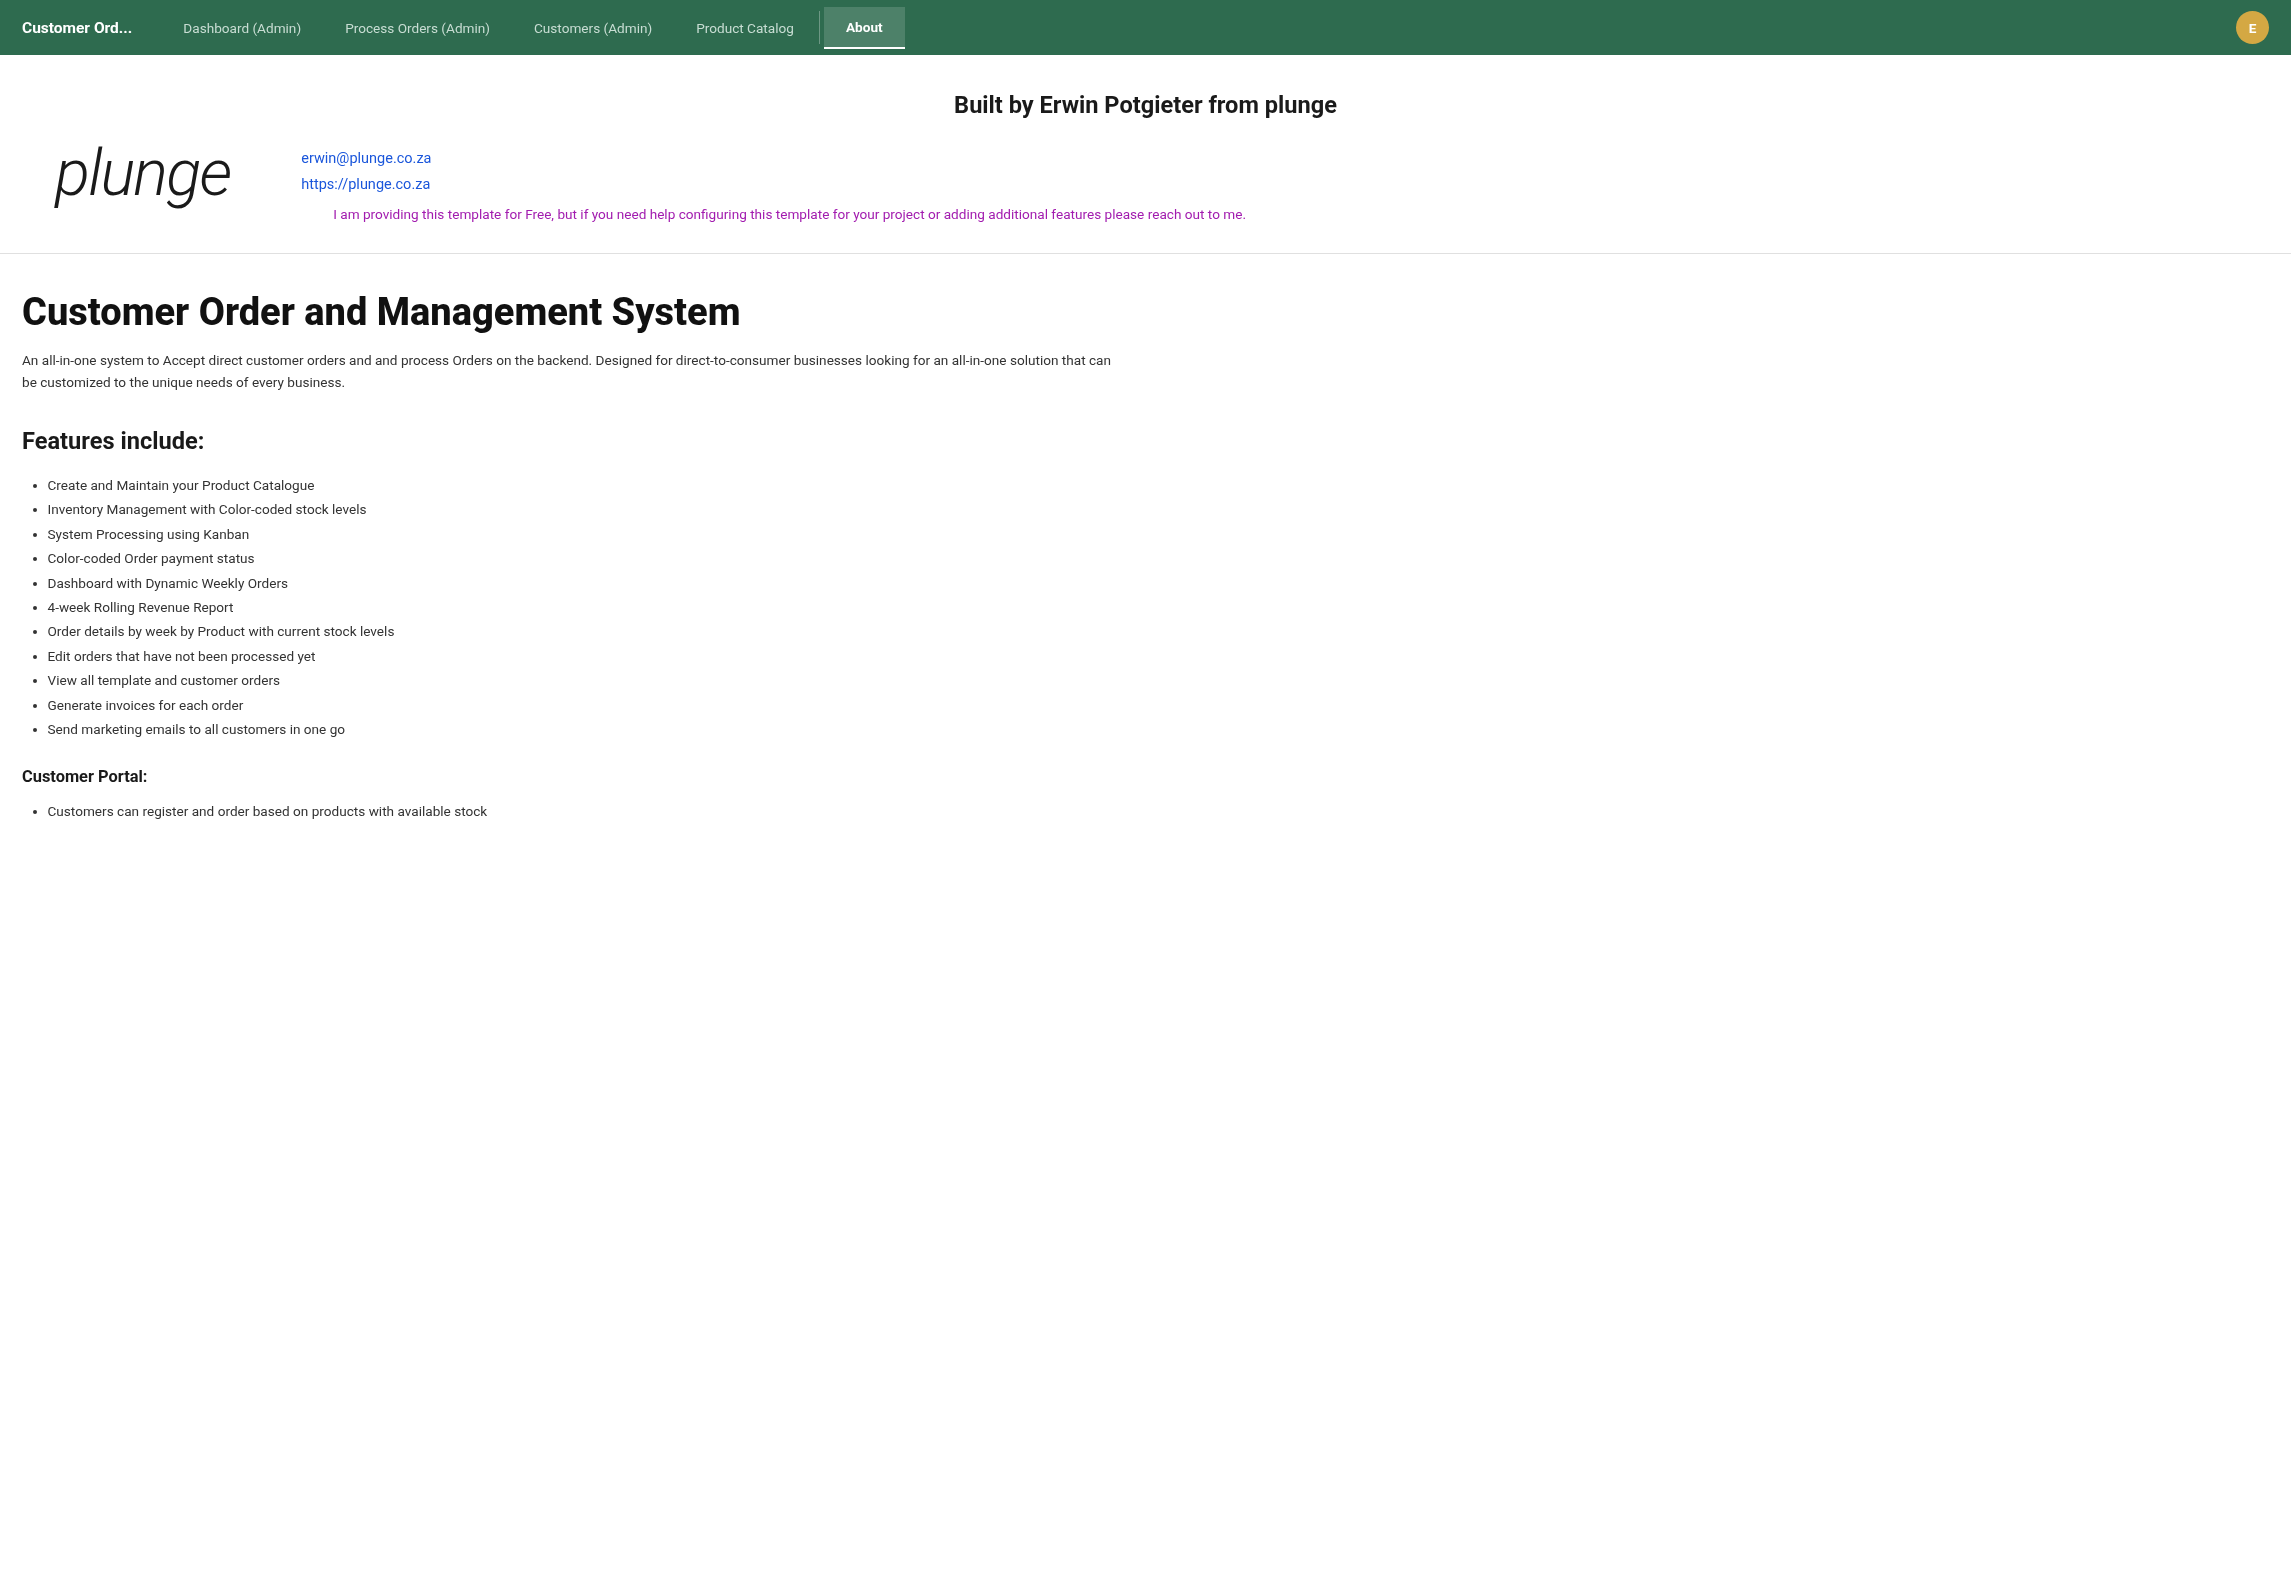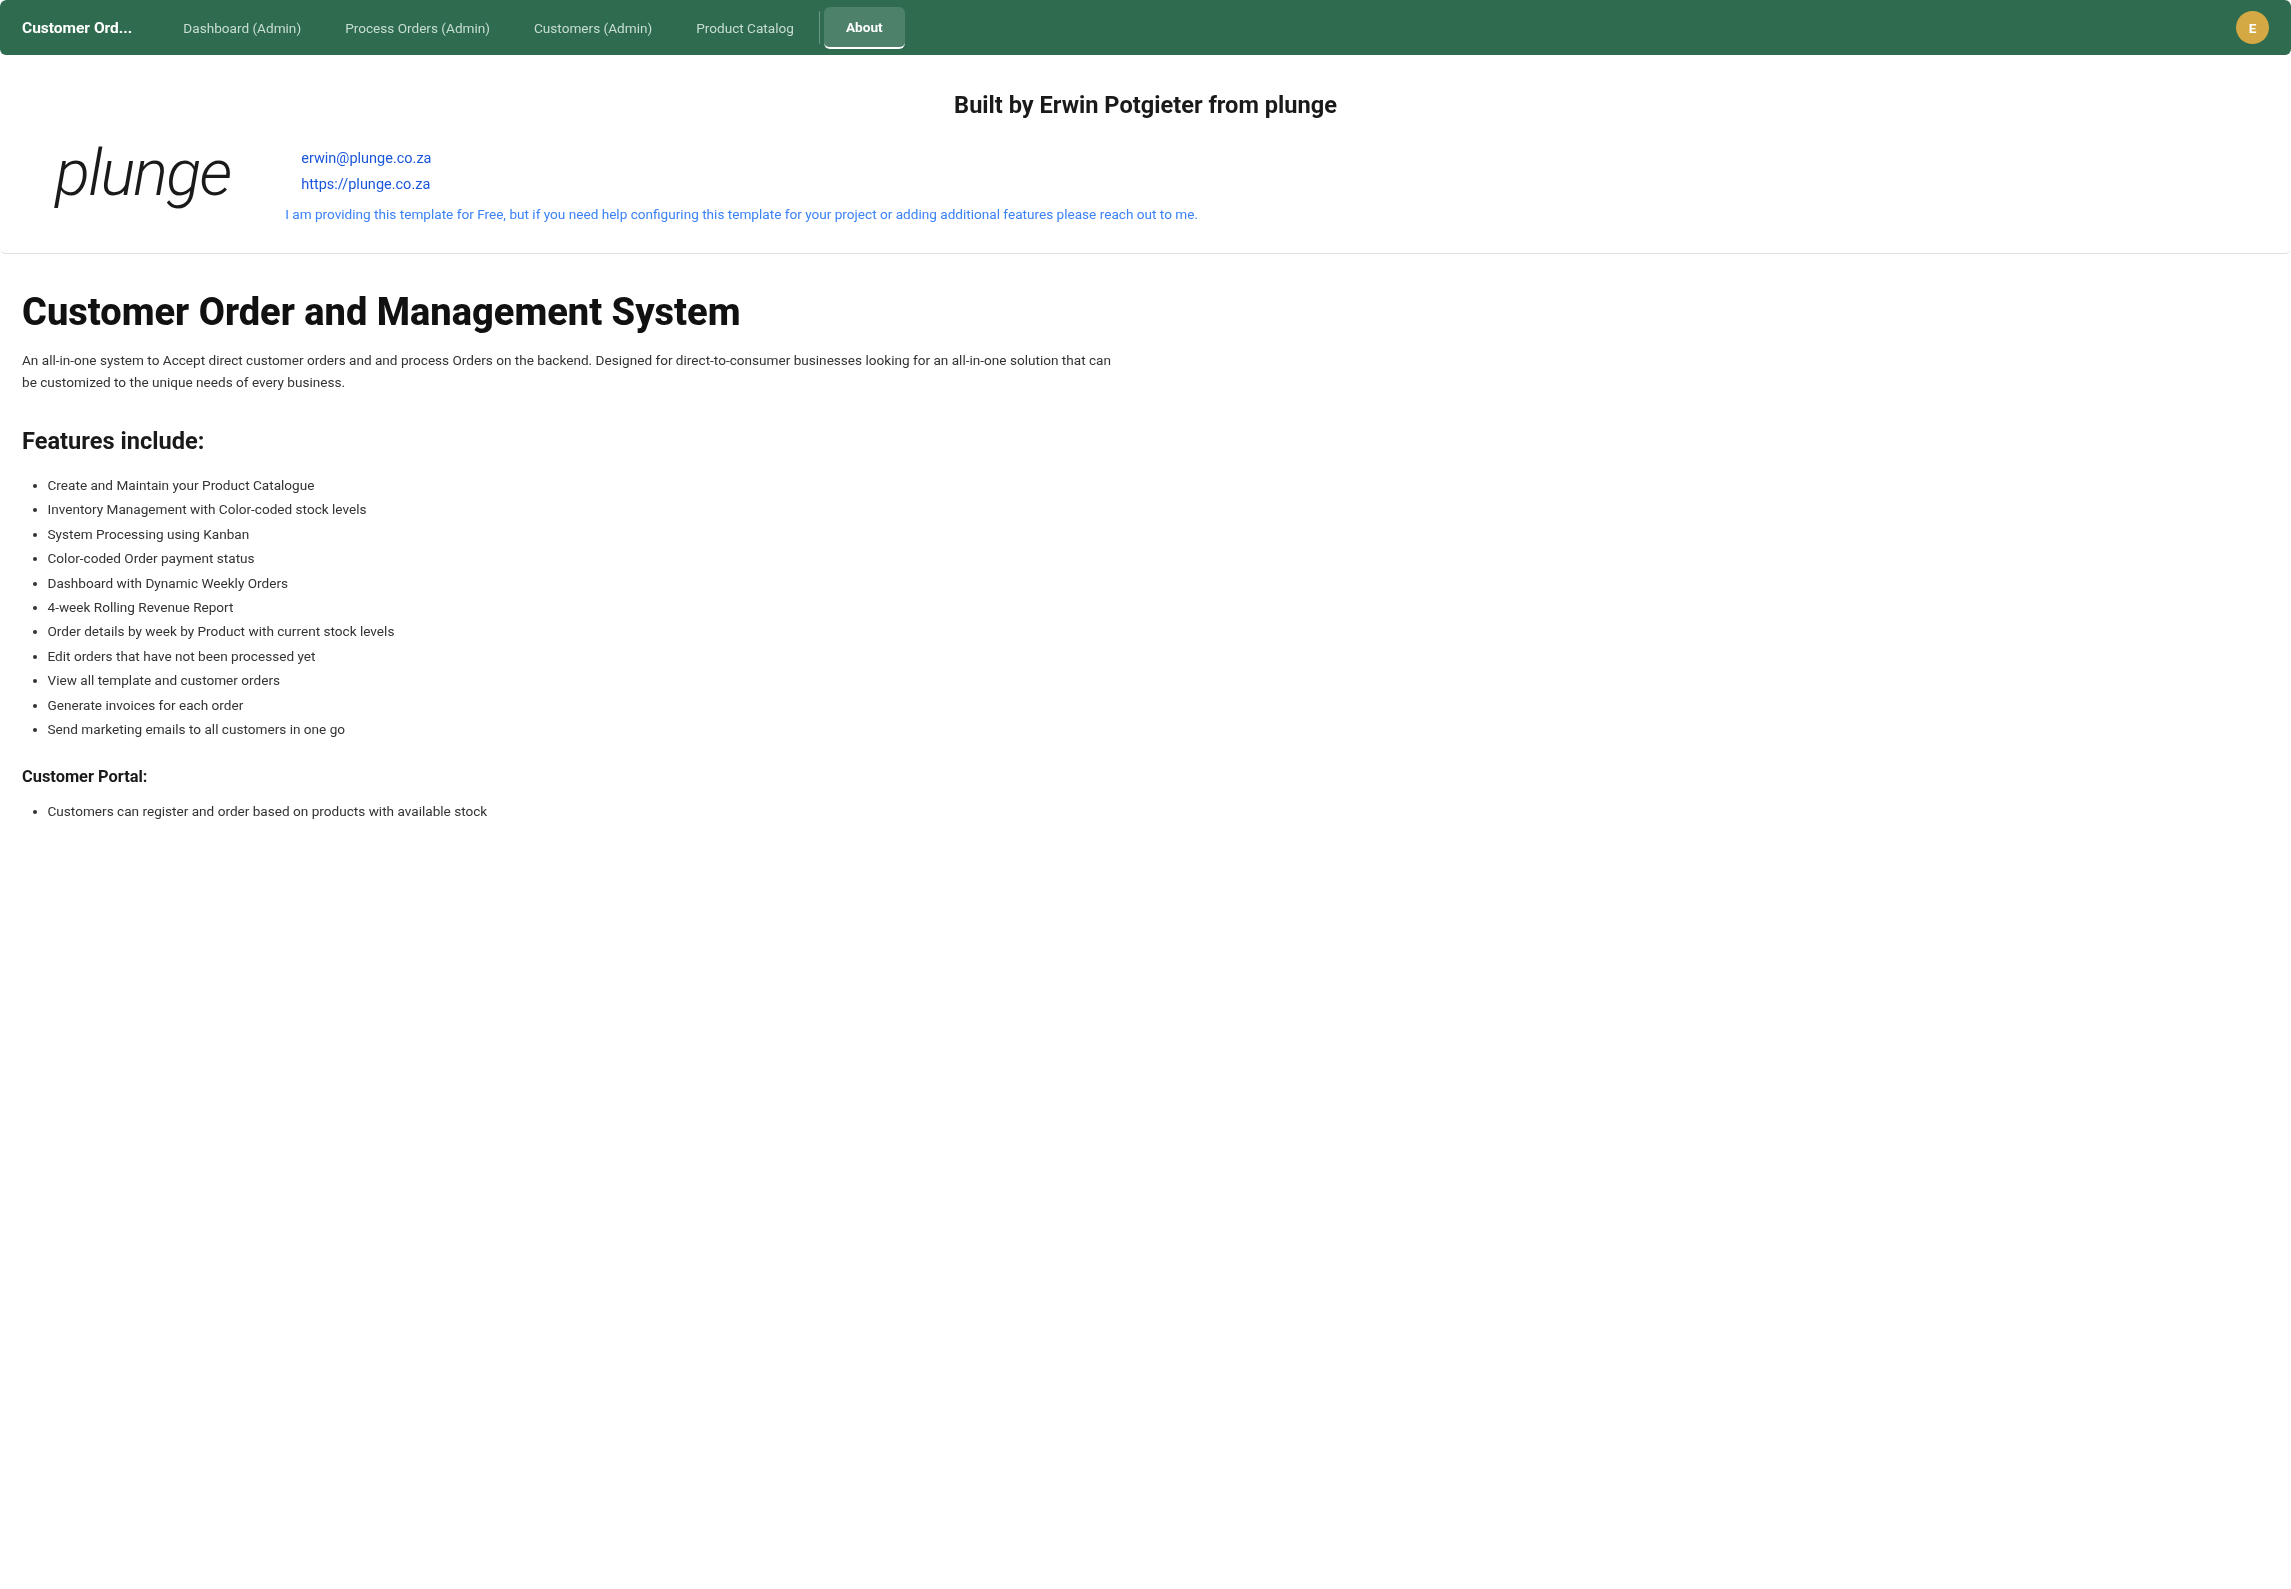--- a/index.html
+++ b/index.html
@@ -1,19 +1,18 @@
 <!DOCTYPE html>
 <html style="font-size:14.5px"><head>
   <meta charset="utf-8">
   <style>
     * {
       box-sizing: border-box;
       margin: 0;
       padding: 0;
-      border-radius: 6px;
     }
 
     body {
       font-family: -apple-system, BlinkMacSystemFont, 'Segoe UI', Roboto, Oxygen, sans-serif;
       font-size: 14.5px;
       color: #1a1a1a;
       background: #fff;
     }
 
     
@@ -125,21 +124,22 @@
       display: block;
       margin-bottom: 9px;
       font-size: 14.5px;
       margin-left: 16px;
     }
 
     .about-description {
       margin-top: 11px;
       font-size: 13.6px;
       line-height: 1.6;
-      color: #3b82f6;
+      color: #a21caf;
+      margin-left: 48px;
     }
 
     
     .main-content {
       padding: 36px 22px;
     }
 
     .system-title {
       font-size: 38px;
       font-weight: 800;

